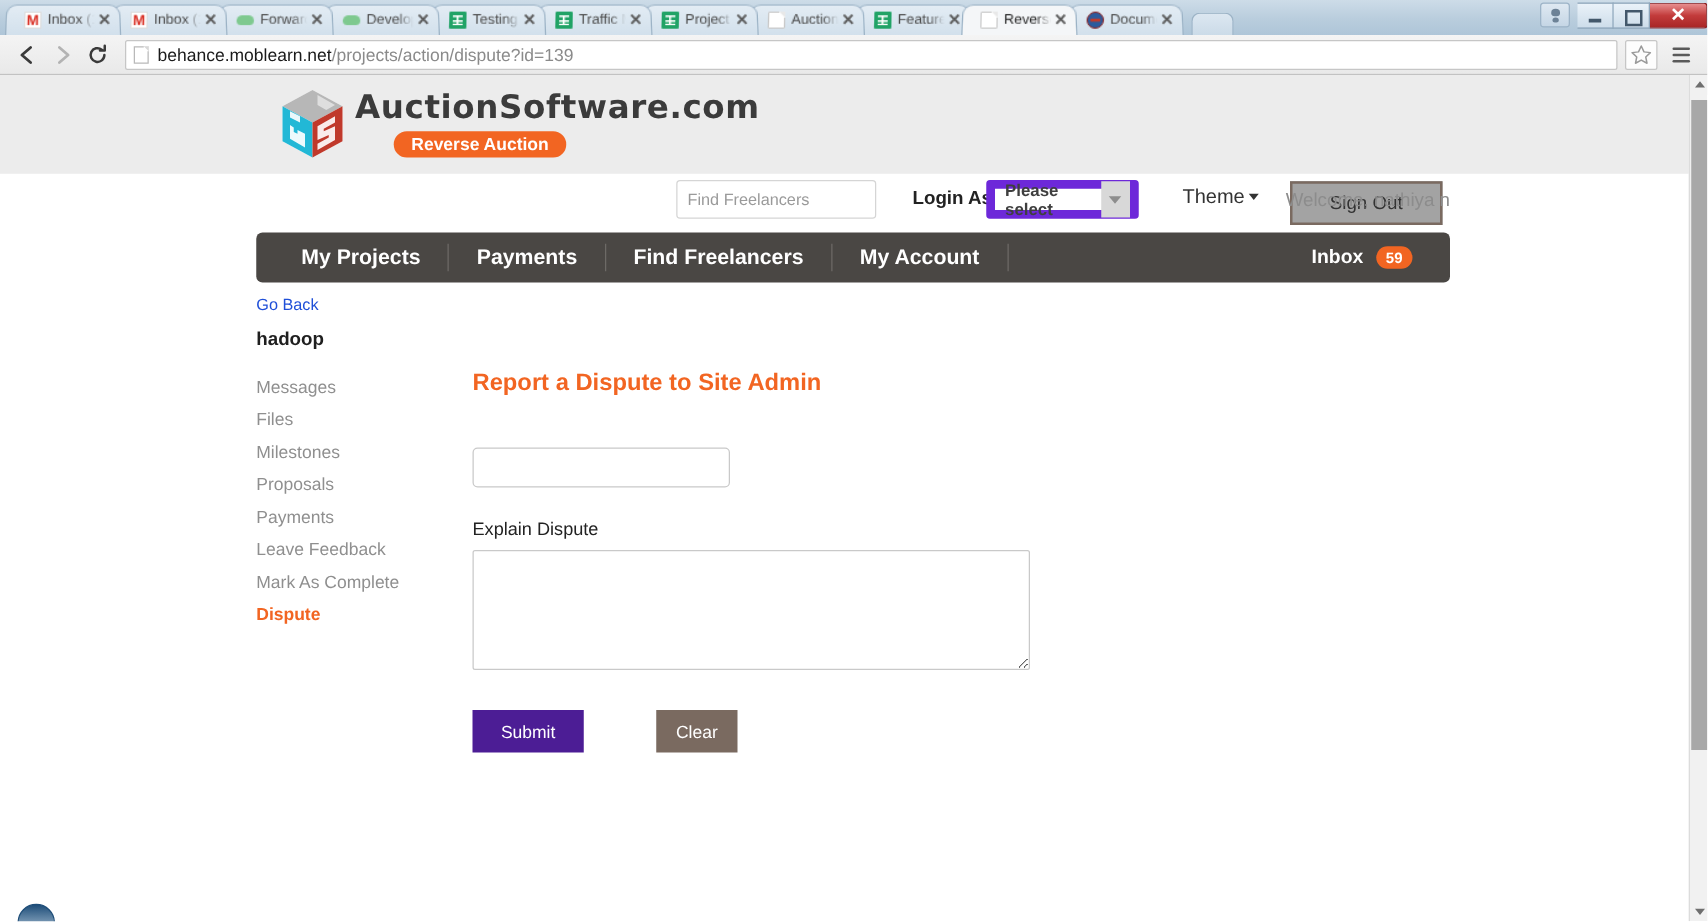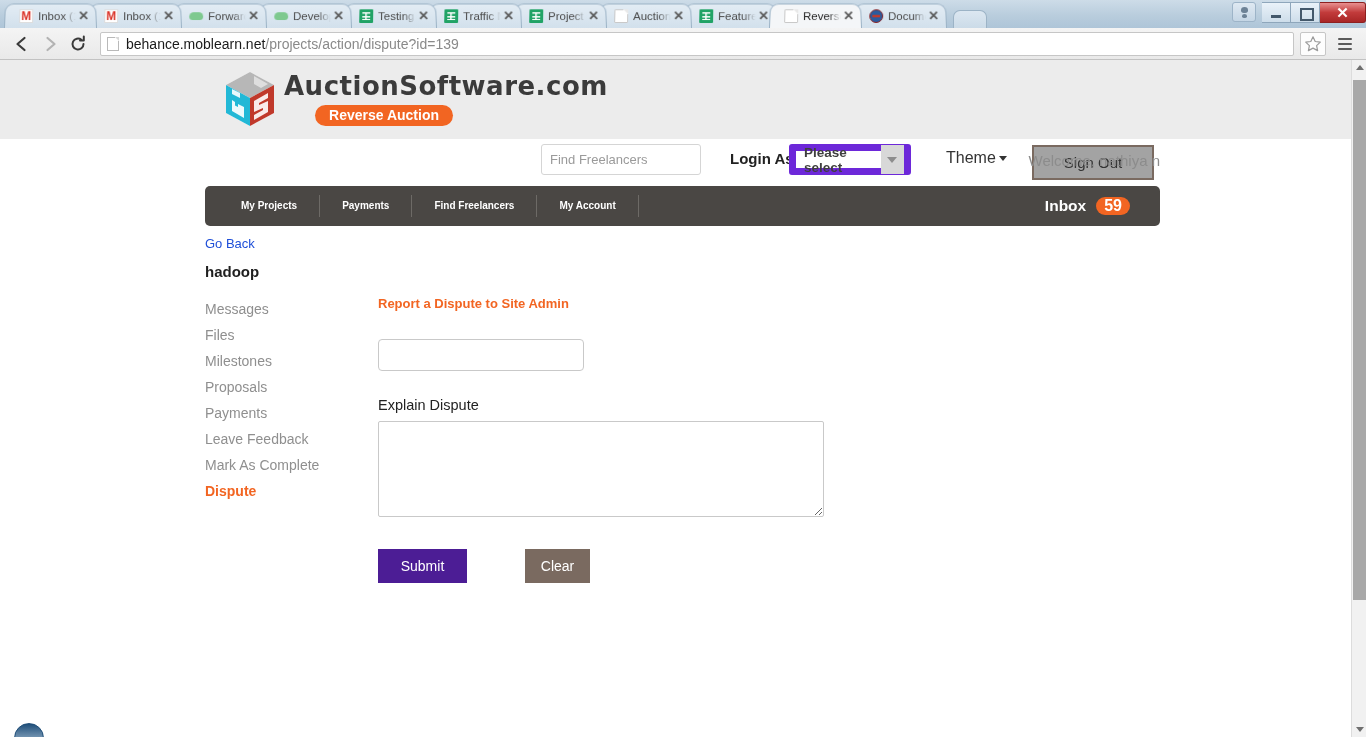--- a/index.html
+++ b/index.html
@@ -303,51 +303,51 @@
   .mainnav {
     position:absolute; left:205px; top:126px;
     width:955px; height:40px;
     background:#4a4744;
     border-radius:5px;
     display:flex;align-items:center;
     color:#fff;
   }
   .mainnav .navlink {
     padding: 0 22px;
-    font-size:10px;font-weight:bold;
+    font-size:17px;font-weight:bold;
     line-height:22px;
     border-right:1px solid #6d6a66;
     cursor:pointer;
     white-space:nowrap;
   }
   .mainnav .navlink:first-child{ padding-left:36px; }
   .mainnav .spacer{ flex:1 1 auto; }
   .inbox-wrap {
     margin-right:30px;display:flex;align-items:flex-end;
     font-size:15.5px;font-weight:bold;cursor:pointer;
   }
   .inbox-badge {
     margin-left:10px;background:#f26522;color:#fff;
-    font-size:16px;font-weight:bold;
+    font-size:12px;font-weight:bold;
     border-radius:10px;padding:2px 8px;line-height:14px;
   }
 
   
   .content { position:absolute; left:0; top:176px; width:1351px; }
   .goback { position:absolute; left:205px; top:0; font-size:13px;color:#1f4fd8;cursor:pointer; }
   .projtitle { position:absolute; left:205px; top:27px; font-size:15px;font-weight:bold;color:#1f1f1f; }
 
   .sidemenu { position:absolute; left:205px; top:60px; width:150px; }
   .sidemenu .item {
     font-size:14px;color:#8f8f8f;line-height:26px;cursor:pointer;white-space:nowrap;
   }
   .sidemenu .item.active{ color:#f26522;font-weight:bold; }
 
   .formarea { position:absolute; left:378px; top:60px; width:560px; }
-  .form-heading{ font-size:13px;font-weight:bold;color:#f26522;margin-bottom:28px; }
+  .form-heading{ font-size:19px;font-weight:bold;color:#f26522;margin-bottom:40px; }
   .field-label{ font-size:14.5px;color:#222;margin-bottom:8px; }
   .subject-input{
     width:206px;height:32px;border:1px solid #c9c9c9;border-radius:4px;
     outline:none;padding:0 8px;font-size:14px;background:#fff;
     font-family:"Liberation Sans",sans-serif;
   }
   .spacer-26{ height:26px; }
   .explain-area{
     width:446px;height:96px;border:1px solid #c9c9c9;border-radius:2px;
     outline:none;padding:6px;font-size:14px;resize:both;background:#fff;

